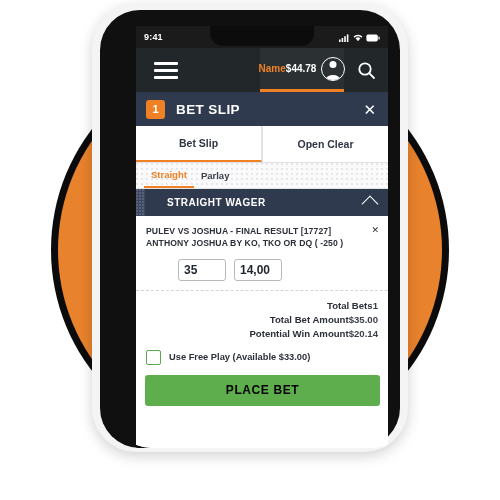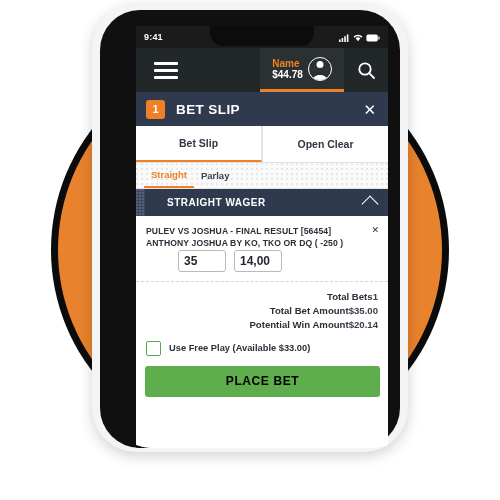--- a/index.html
+++ b/index.html
@@ -152,21 +152,21 @@
     align-items: center;
     justify-content: center;
     gap: 5px;
     position: relative;
     cursor: pointer;
     border-bottom: 3px solid #ef8024;
     box-sizing: border-box;
   }
   .acct-text {
     display: flex;
-    flex-direction: column;
+    flex-direction: row;
     align-items: flex-start;
     line-height: 1.1;
   }
   .acct-name {
     color: #ef8024;
     font-size: 10px;
     font-weight: bold;
   }
   .acct-balance {
     color: #ffffff;
@@ -375,20 +375,21 @@
   .wager-remove {
     font-size: 9px;
     color: #2b2f38;
     cursor: pointer;
     flex: 0 0 auto;
     line-height: 1.3;
   }
   .stake-row {
     display: flex;
     gap: 8px;
+    margin-top: 9px;
     padding-left: 32px;
   }
   .stake-input {
     width: 48px;
     height: 22px;
     border: 1.3px solid #b9b9b9;
     border-radius: 3px;
     font-size: 12px;
     font-weight: bold;
     color: #1f2430;
@@ -557,21 +558,21 @@
         <div class="scroll-area">
 
           <div class="wager-head">
             <div class="wager-grip"></div>
             <div class="wager-head-label">STRAIGHT WAGER</div>
             <div class="chevron-up"></div>
           </div>
 
           <div class="wager-body">
             <div class="wager-desc-row">
-              <div class="wager-desc">PULEV VS JOSHUA - FINAL RESULT [56454] ANTHONY JOSHUA BY KO, TKO OR DQ ( -250 )</div>
+              <div class="wager-desc">PULEV VS JOSHUA - FINAL RESULT [17727] ANTHONY JOSHUA BY KO, TKO OR DQ ( -250 )</div>
               <div class="wager-remove">✕</div>
             </div>
             <div class="stake-row">
               <input class="stake-input" type="text" value="35" style="">
               <input class="stake-input" type="text" value="14,00" style="">
             </div>
           </div>
 
           <div class="totals">
             <div class="total-row">

